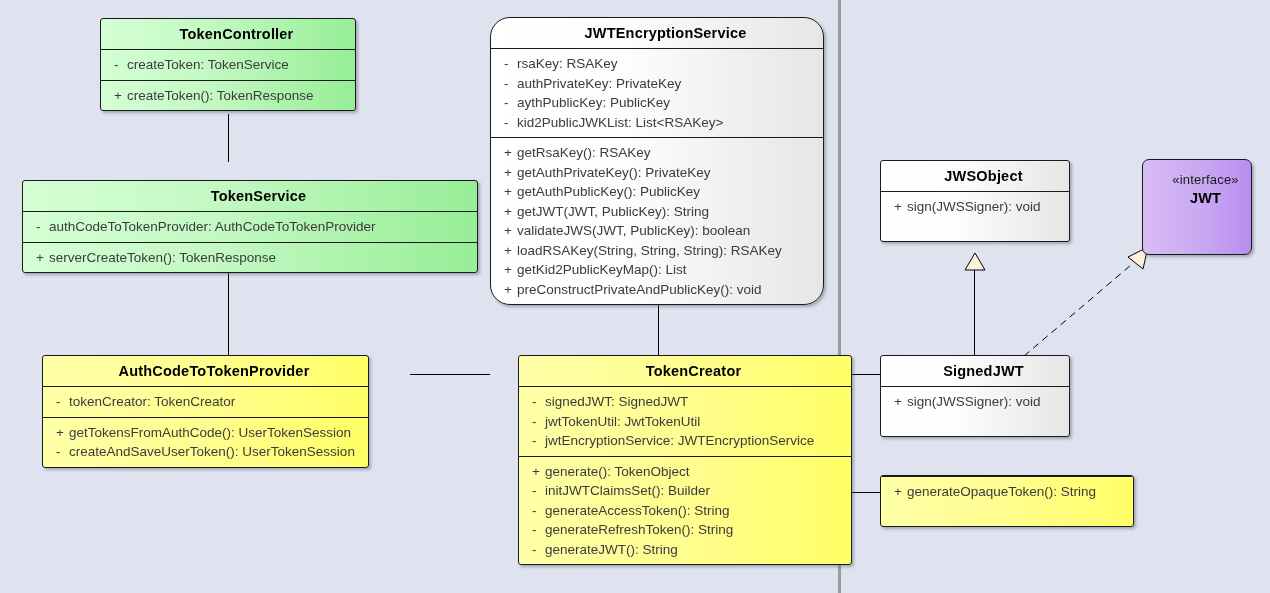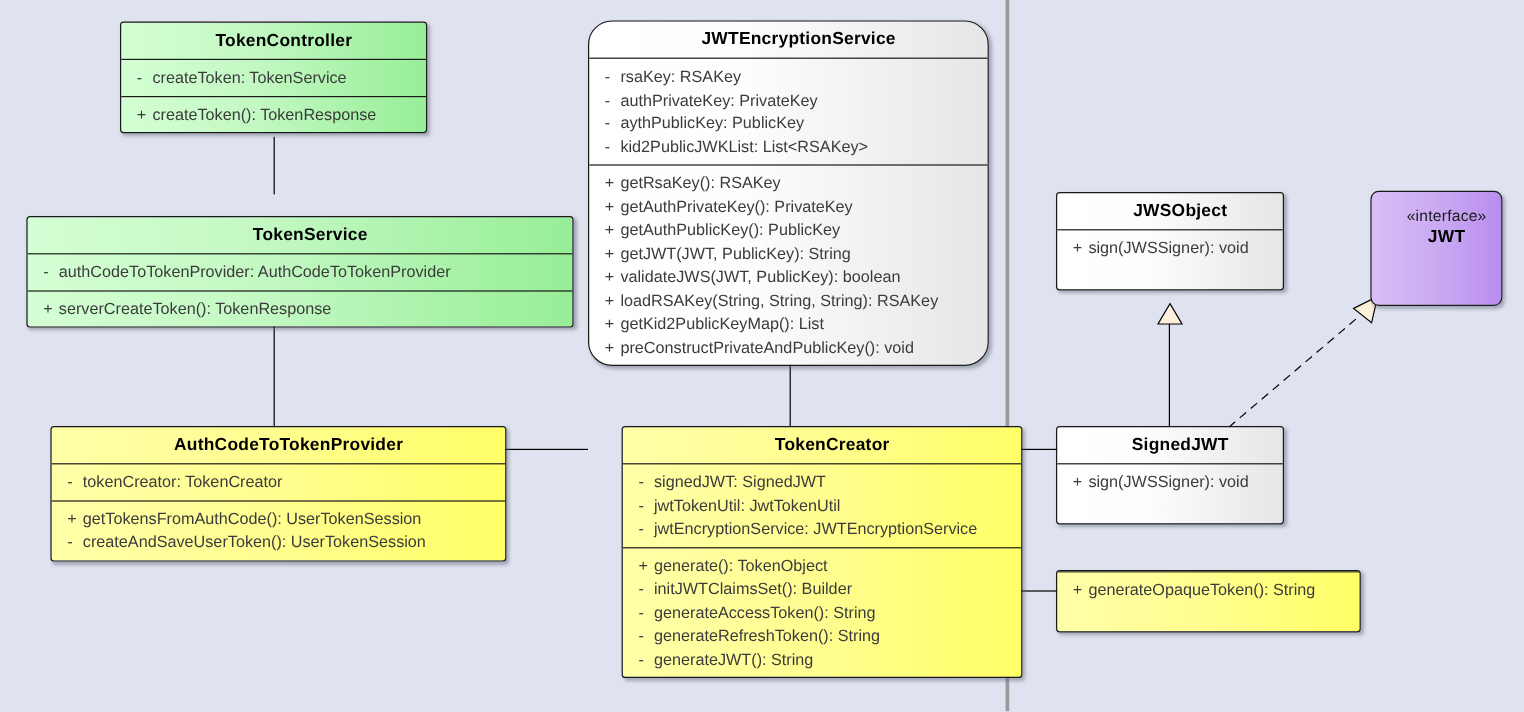--- a/index.html
+++ b/index.html
@@ -219,21 +219,21 @@
         <span class="vis">+</span>
         <span class="mem">getKid2PublicKeyMap(): List</span>
       </div>
       <div class="row">
         <span class="vis">+</span>
         <span class="mem">preConstructPrivateAndPublicKey(): void</span>
       </div>
     </div>
   </div>
 
-  <div class="umlbox theme-yellow" style="left:42px; top:355px; width:380px;">
+  <div class="umlbox theme-yellow" style="left:42px; top:355px; width:327px;">
     <div class="title">AuthCodeToTokenProvider</div>
     <div class="compartment">
       <div class="row">
         <span class="vis">-</span>
         <span class="mem">tokenCreator: TokenCreator</span>
       </div>
     </div>
     <div class="compartment">
       <div class="row">
         <span class="vis">+</span>

